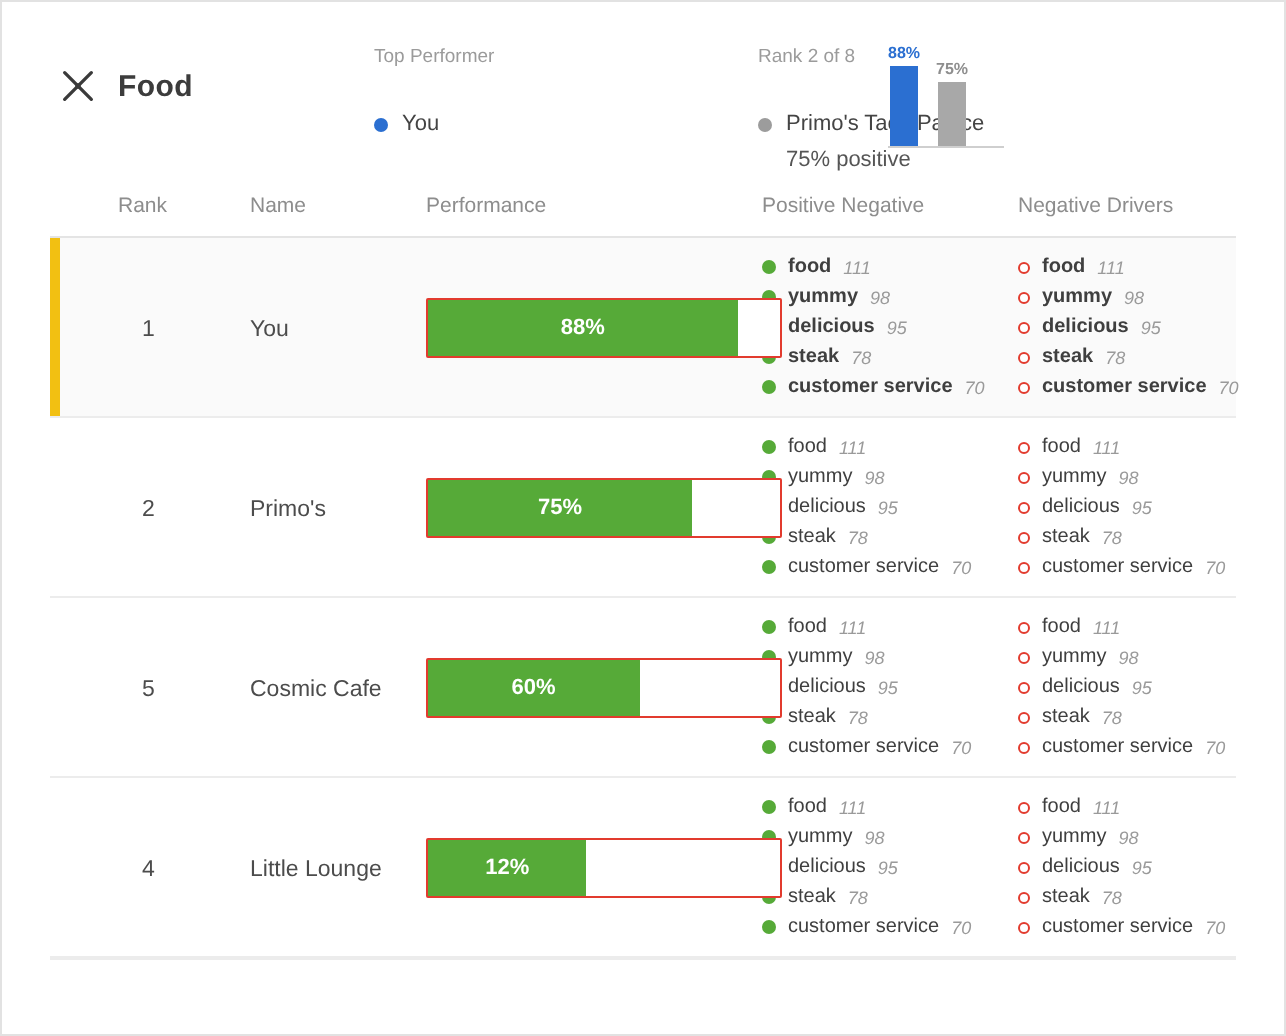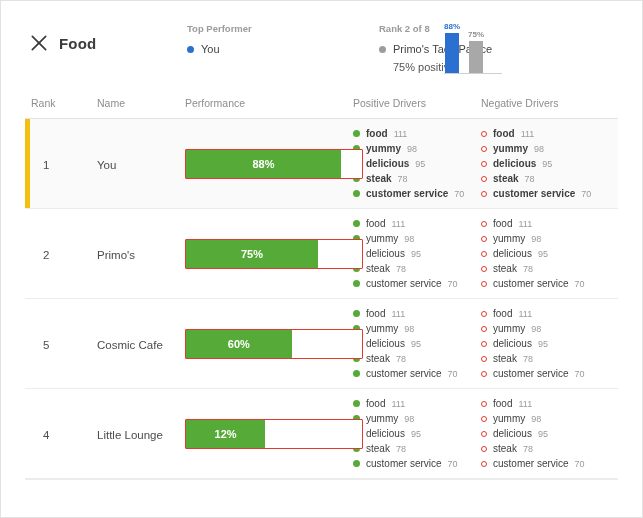--- a/index.html
+++ b/index.html
@@ -34,21 +34,21 @@
     font-size: 15px; font-weight: bold; color: #3c3c3c; letter-spacing: .2px;
   }
 
   .summary {
     position: absolute;
     left: 186px; top: 22px;
     display: flex; gap: 42px;
   }
   .sum-col { width: 150px; }
   .sum-label {
-    font-size: 9.5px; color: #9b9b9b; margin-bottom: 9px; font-weight: bold;
+    font-size: 9.5px; color: #9b9b9b; margin-bottom: 22px;
   }
   .sum-name {
     font-size: 11px; color: #444; display: flex; align-items: center; gap: 7px;
     margin-bottom: 6px;
   }
   .dot { width: 7px; height: 7px; border-radius: 50%; display: inline-block; flex: none; }
   .dot.blue { background: #2b6fd1; }
   .dot.grey { background: #9c9c9c; }
   .sum-value { font-size: 11px; color: #555; padding-left: 14px; }
 
@@ -71,21 +71,21 @@
 
   
   .table { padding: 0 24px; }
   .thead {
     display: flex;
     font-size: 10.5px;
     color: #8d8d8d;
     border-bottom: 1px solid #e4e4e4;
     padding: 8px 0 9px 0;
   }
-  .c-rank { width: 44px; flex: none; padding-left: 6px; }
+  .c-rank { width: 44px; flex: none; padding-left: 6px; margin-left: 28px; }
   .c-name { width: 88px; flex: none; margin-left: 28px; }
   .c-perf { width: 168px; flex: none; }
   .c-pos  { width: 128px; flex: none; }
   .c-neg  { width: 130px; flex: none; }
 
   .row {
     display: flex;
     align-items: center;
     min-height: 90px;
     border-bottom: 1px solid #ececec;
@@ -118,21 +118,21 @@
     display: flex; align-items: center; justify-content: center;
   }
   .perffill span {
     color: #ffffff; font-size: 11px; font-weight: bold;
   }
 
   
   .drivers { display: flex; flex-direction: column; gap: 4px; }
   .driver { font-size: 10px; display: flex; align-items: center; gap: 6px; }
   .driver .term { color: #3f3f3f; }
-  .driver .cnt { color: #9a9a9a; font-size: 9px; }
+  .driver .cnt { color: #9a9a9a; font-size: 9px; font-style: italic; }
   .bullet { width: 7px; height: 7px; border-radius: 50%; flex: none; display: inline-block; }
   .bullet.pos { background: #56aa38; }
   .bullet.neg { background: #ffffff; border: 1px solid #e23b2e; width: 6px; height: 6px; }
   .driver.bold .term { font-weight: bold; }
 
   .footer-line { border-bottom: 1px solid #ececec; margin: 0 24px; }
 </style>
 </head>
 <body>
 
@@ -180,21 +180,21 @@
         <div class="mini-bar grey" style="height:32px"></div>
       </div>
     </div>
   </div>
 
   <div class="table">
     <div class="thead">
       <div class="c-rank">Rank</div>
       <div class="c-name">Name</div>
       <div class="c-perf">Performance</div>
-      <div class="c-pos">Positive Drivers</div>
+      <div class="c-pos">Positive Negative</div>
       <div class="c-neg">Negative Drivers</div>
     </div>
     <div id="rows">
         <div class="row highlight">
           <div class="c-rank"><span class="rank-val">1</span></div>
           <div class="c-name"><span class="name-val">You</span></div>
           <div class="c-perf">
             <div class="perfbar">
               <div class="perffill" style="width: 88%;">
                 <span>88%</span>

